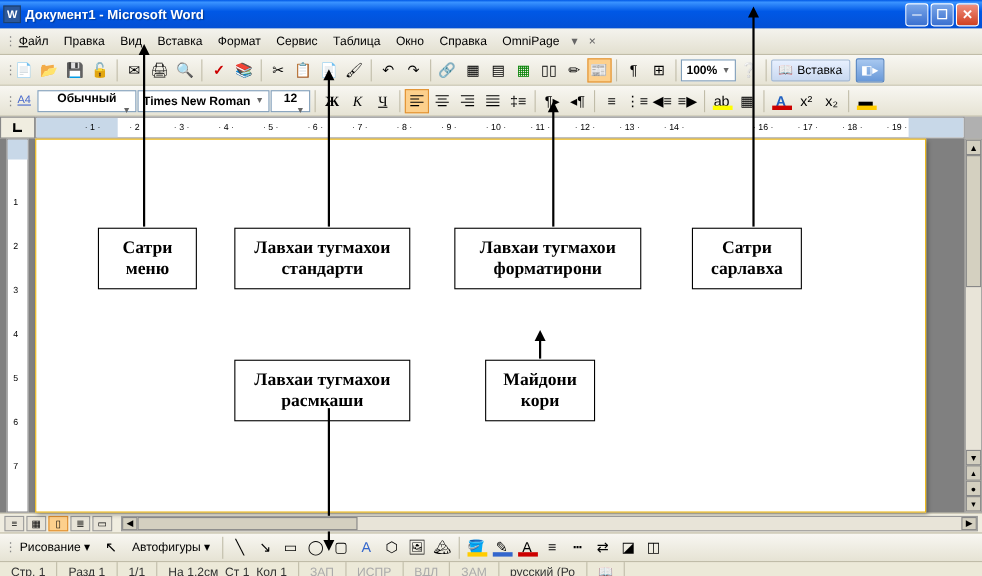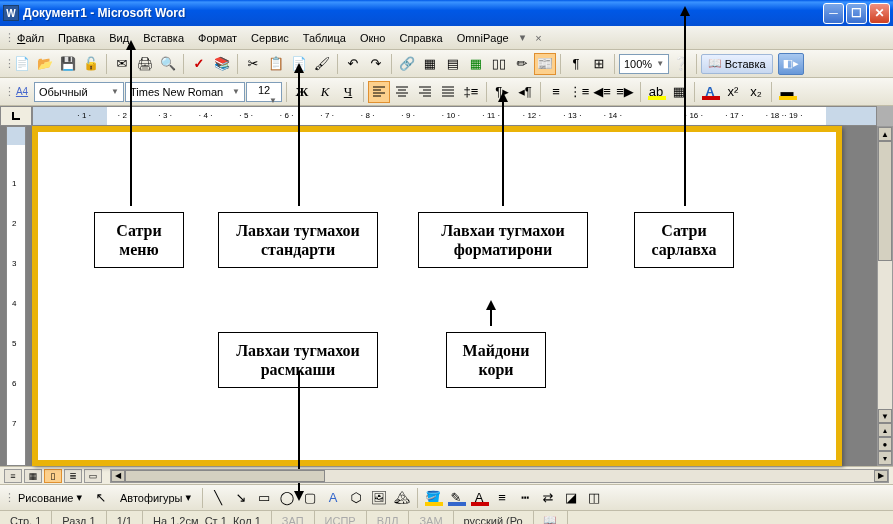--- a/index.html
+++ b/index.html
@@ -16,28 +16,28 @@
 
 .menubar { height: 24px; background: linear-gradient(#f4f3ee, #e3e0d0); border-bottom: 1px solid #c0bca8; display: flex; align-items: center; padding: 0 4px; font-size: 11px; }
 .menubar .mi { padding: 3px 7px; cursor: pointer; }
 .menubar .mi u { text-decoration: underline; }
 .menubar .help-box { margin-left: auto; width: 150px; height: 18px; border: 1px solid #7f9db9; background: white; color: #999; padding: 1px 4px; font-size: 11px; }
 .menubar .help-arrow { padding: 0 4px; color: #666; }
 
 .toolbar { height: 28px; background: linear-gradient(#f8f7f2, #e6e3d4); border-bottom: 1px solid #c0bca8; display: flex; align-items: center; padding: 0 4px; gap: 1px; }
 .tbtn { width: 22px; height: 22px; display: flex; align-items: center; justify-content: center; border: 1px solid transparent; cursor: pointer; font-size: 13px; }
 .tsep { width: 1px; height: 20px; background: #c0bca8; margin: 0 3px; }
-.tcombo { height: 20px; border: 1px solid #7f9db9; background: white; padding: 1px 4px; font-size: 11px; display: flex; align-items: center; }
+.tcombo { height: 20px; border: 1px solid #7f9db9; background: white; padding: 1px 4px; font-size: 11px; display: flex; align-items: center; font-weight: bold; }
 .tcombo .darr { margin-left: auto; color: #666; font-size: 8px; padding-left: 4px; }
 .zoom-box { width: 50px; }
 .readbtn { border: 1px solid #a0b8d8; background: linear-gradient(#e8f0ff, #c8d8f0); border-radius: 2px; padding: 2px 6px; display: flex; align-items: center; gap: 3px; height: 20px; }
 .pane-btn { width: 26px; height: 22px; background: linear-gradient(#a8c8f0,#6898d8); border: 1px solid #5080c0; border-radius: 2px; display:flex;align-items:center;justify-content:center;color:white;font-size:11px; margin-left: 4px; }
 
 .fmtbar { height: 28px; background: linear-gradient(#f8f7f2, #e6e3d4); border-bottom: 1px solid #c0bca8; display: flex; align-items: center; padding: 0 4px; gap: 1px; }
-.style-box { width: 90px; }
+.style-box { width: 90px; flex-direction: column; }
 .font-box { width: 120px; }
 .size-box { width: 36px; flex-direction: column; }
 .bold { font-weight: bold; font-family: Georgia; }
 .italic { font-style: italic; font-family: Georgia; }
 .uline { text-decoration: underline; font-family: Georgia; }
 .align-btn svg { display: block; }
 .color-chip { width: 18px; height: 4px; position: absolute; bottom: 2px; left: 2px; }
 .tbtn.rel { position: relative; }
 .active-bg { background: #fdd08c; border: 1px solid #e09030 !important; }
 
@@ -45,21 +45,21 @@
 .ruler-left { width: 32px; background: #f0ede0; border: 1px solid #888; display: flex; align-items: center; justify-content: center; }
 .ruler-left .tabstop { width: 8px; height: 8px; border-left: 2px solid black; border-bottom: 2px solid black; }
 .ruler { flex: 1; background: white; border: 1px solid #888; position: relative; font-size: 8px; overflow: hidden; margin-right: 16px; }
 .ruler .tick { position: absolute; top: 4px; }
 .ruler .margin { position: absolute; top: 0; bottom: 0; background: #c8d8e8; }
 
 .workarea { position: relative; background: #808080; height: 340px; display: flex; }
 .vruler { width: 20px; background: white; border: 1px solid #888; margin: 0 6px 0 6px; position: relative; font-size: 8px; }
 .vruler .vmargin { position: absolute; left: 0; right: 0; background: #c8d8e8; }
 .vruler .vtick { position: absolute; left: 5px; }
-.page { background: white; width: 810px; height: 340px; border: 6px solid #eab308; box-shadow: 2px 2px 4px rgba(0,0,0,.3); position: relative; margin-right: 10px; }
+.page { background: white; width: 810px; height: 340px; border: 1px solid #eab308; box-shadow: 2px 2px 4px rgba(0,0,0,.3); position: relative; margin-right: 10px; }
 
 .callout { position: absolute; border: 1.5px solid black; background: white; padding: 8px 12px; font-family: "Times New Roman", serif; font-size: 16px; font-weight: bold; text-align: center; line-height: 1.2; }
 .arrow-line { position: absolute; background: black; }
 .arrow-head { position: absolute; width: 0; height: 0; }
 .arrow-up { border-left: 5px solid transparent; border-right: 5px solid transparent; border-bottom: 10px solid black; }
 .arrow-down { border-left: 5px solid transparent; border-right: 5px solid transparent; border-top: 10px solid black; }
 
 .viewbtns { height: 18px; background: #f0ede0; border-top: 1px solid #c0bca8; display: flex; align-items: center; padding: 0 4px; gap: 2px; }
 .vbtn { width: 18px; height: 14px; border: 1px solid #999; background: #e8e4d8; cursor: pointer; display: flex; align-items: center; justify-content: center; font-size: 9px; }
 .vbtn.active { background: #fdd08c; border-color: #e09030; }
@@ -231,21 +231,21 @@
       <div class="tick" style="left: 368px; white-space: nowrap;">· 9 ·</div>
       <div class="tick" style="left: 408.5px; white-space: nowrap;">· 10 ·</div>
       <div class="tick" style="left: 449px; white-space: nowrap;">· 11 ·</div>
       <div class="tick" style="left: 489.5px; white-space: nowrap;">· 12 ·</div>
       <div class="tick" style="left: 530px; white-space: nowrap;">· 13 ·</div>
       <div class="tick" style="left: 570.5px; white-space: nowrap;">· 14 ·</div>
       <div class="tick" style="left: 611px; white-space: nowrap; margin-top: 31px;">· 15 ·</div>
       <div class="tick" style="left: 651.5px; white-space: nowrap;">· 16 ·</div>
       <div class="tick" style="left: 692px; white-space: nowrap;">· 17 ·</div>
       <div class="tick" style="left: 732.5px; white-space: nowrap;">· 18 ·</div>
-      <div class="tick" style="left: 751px; white-space: nowrap;">· 19 ·</div>
+      <div class="tick" style="left: 773px; white-space: nowrap;">· 19 ·</div>
     </div>
 </div>
 
 <div class="workarea">
   <div class="vruler" id="vruler">
     <div class="vmargin" style="top:0;height:18px"></div>
   <div class="vtick" style="top: 52px;">1</div>
       <div class="vtick" style="top: 92px;">2</div>
       <div class="vtick" style="top: 132px;">3</div>
       <div class="vtick" style="top: 172px;">4</div>

